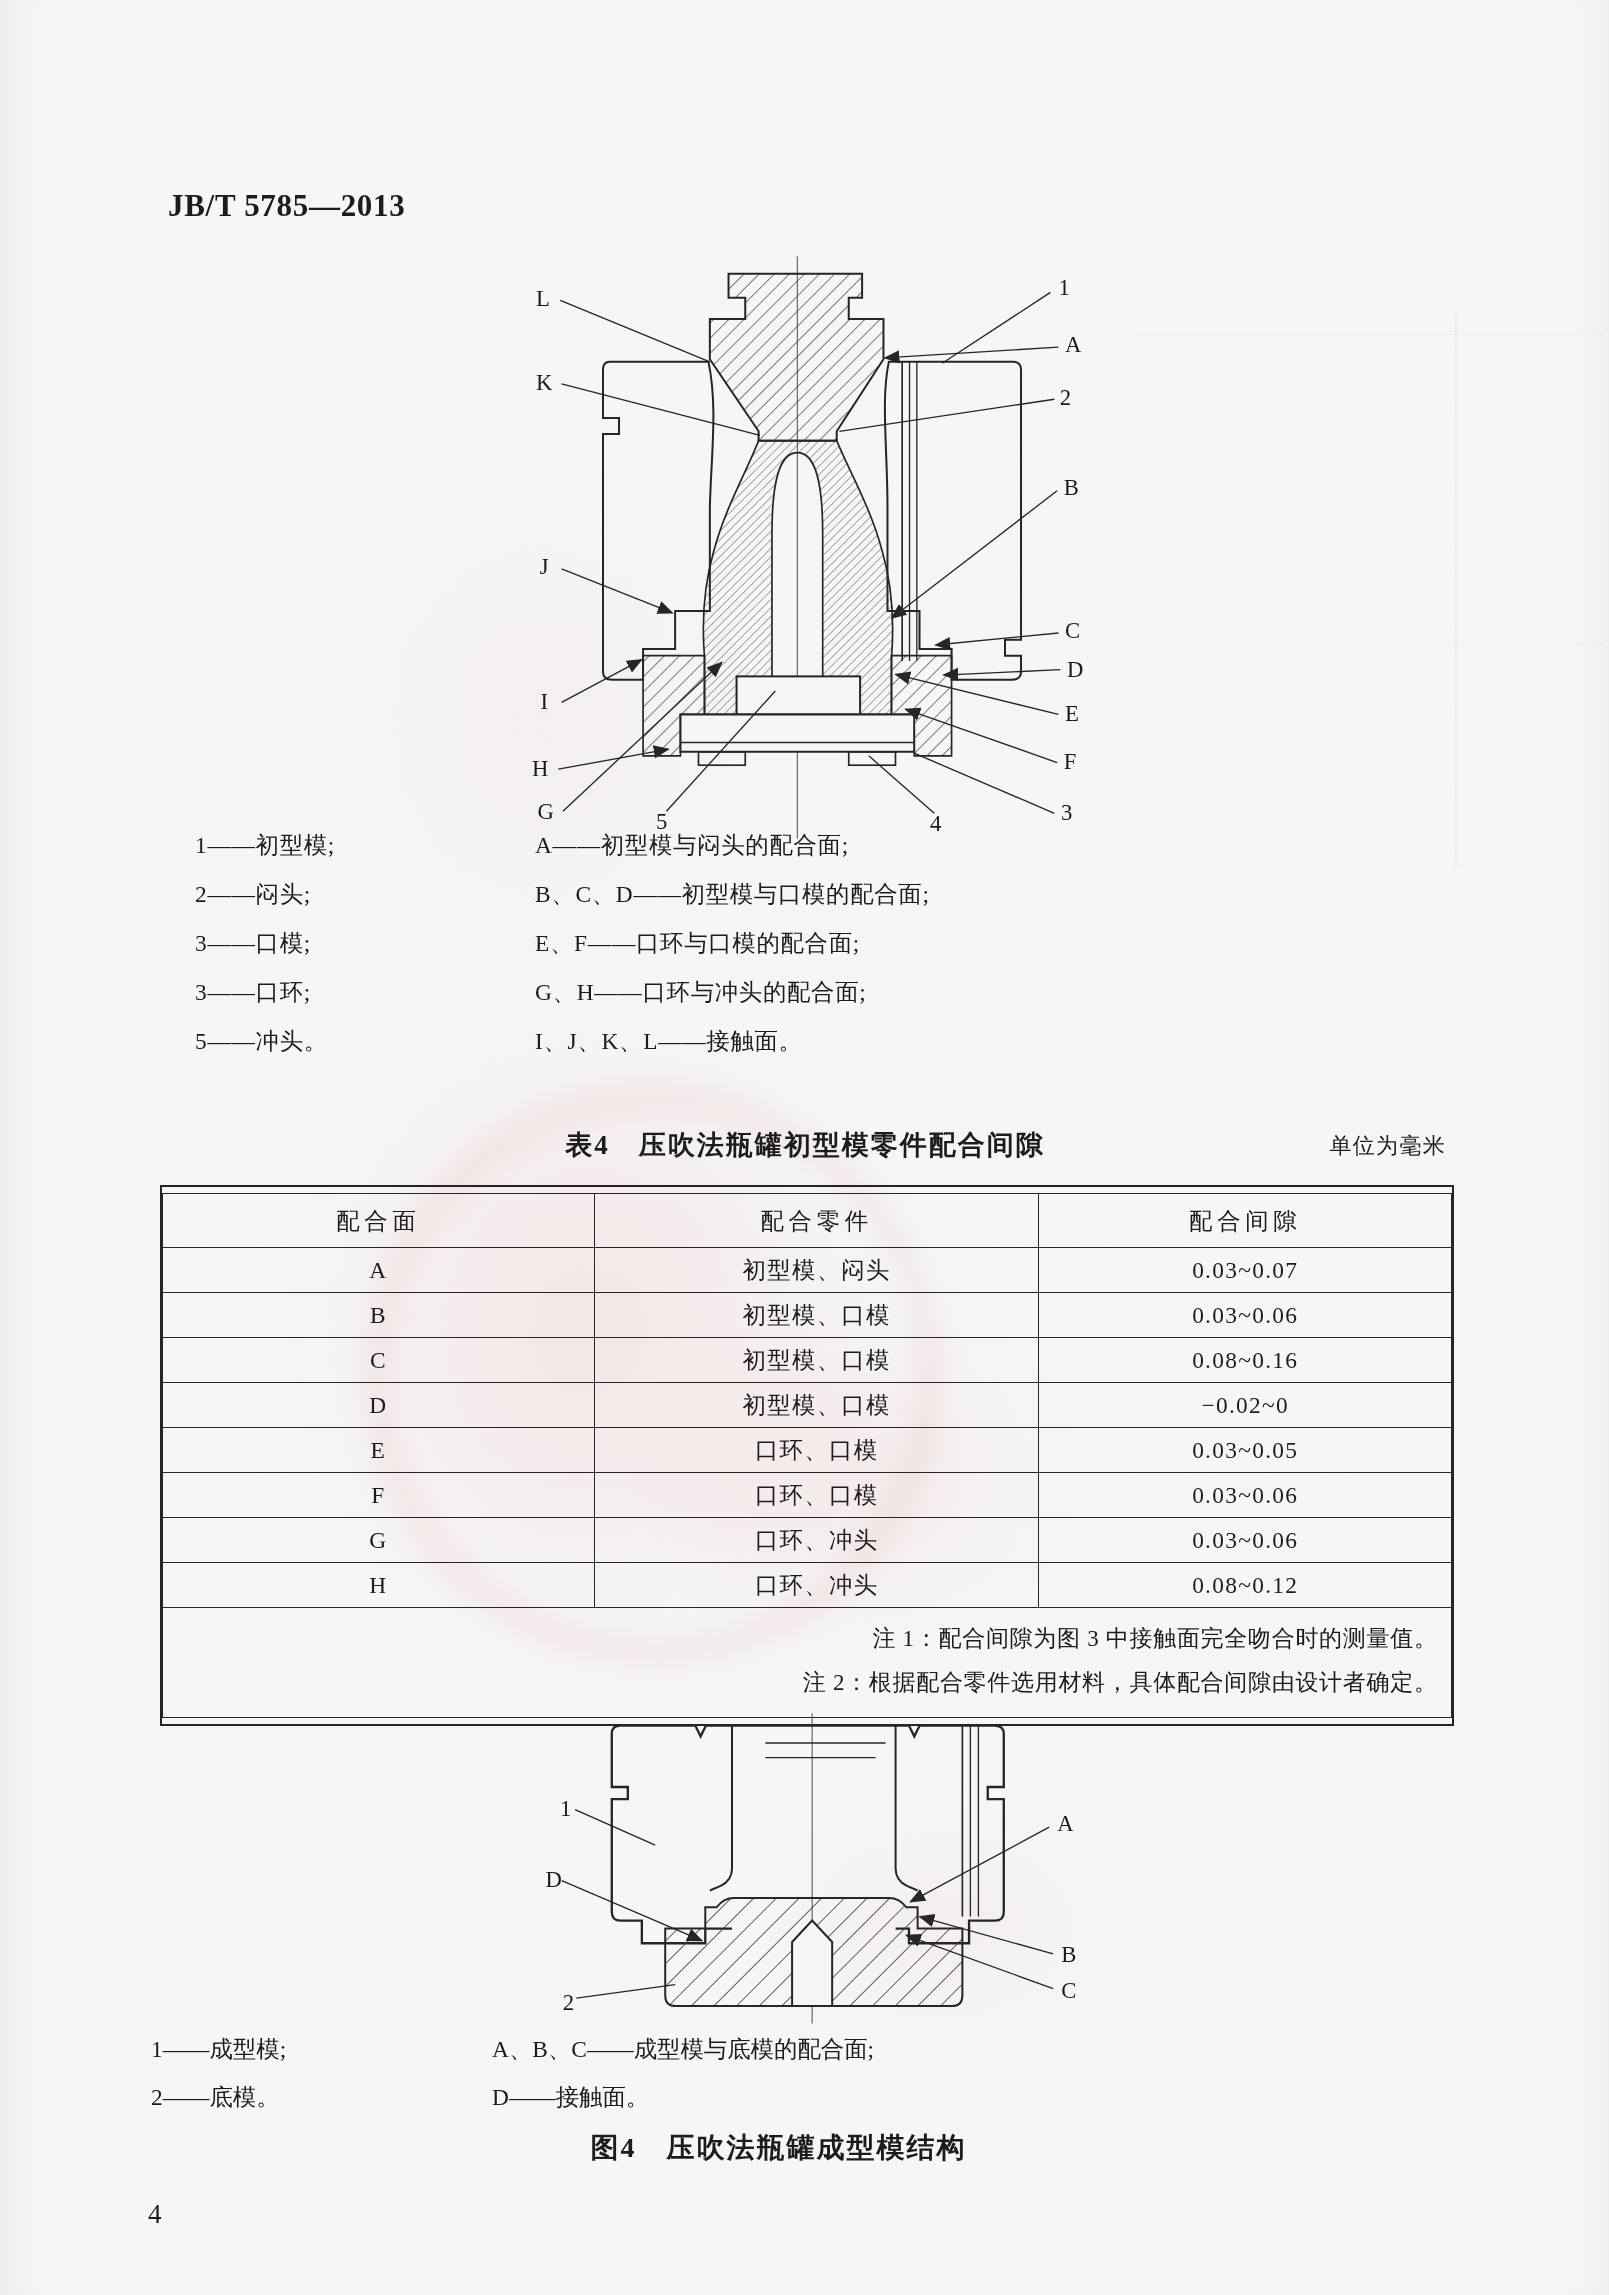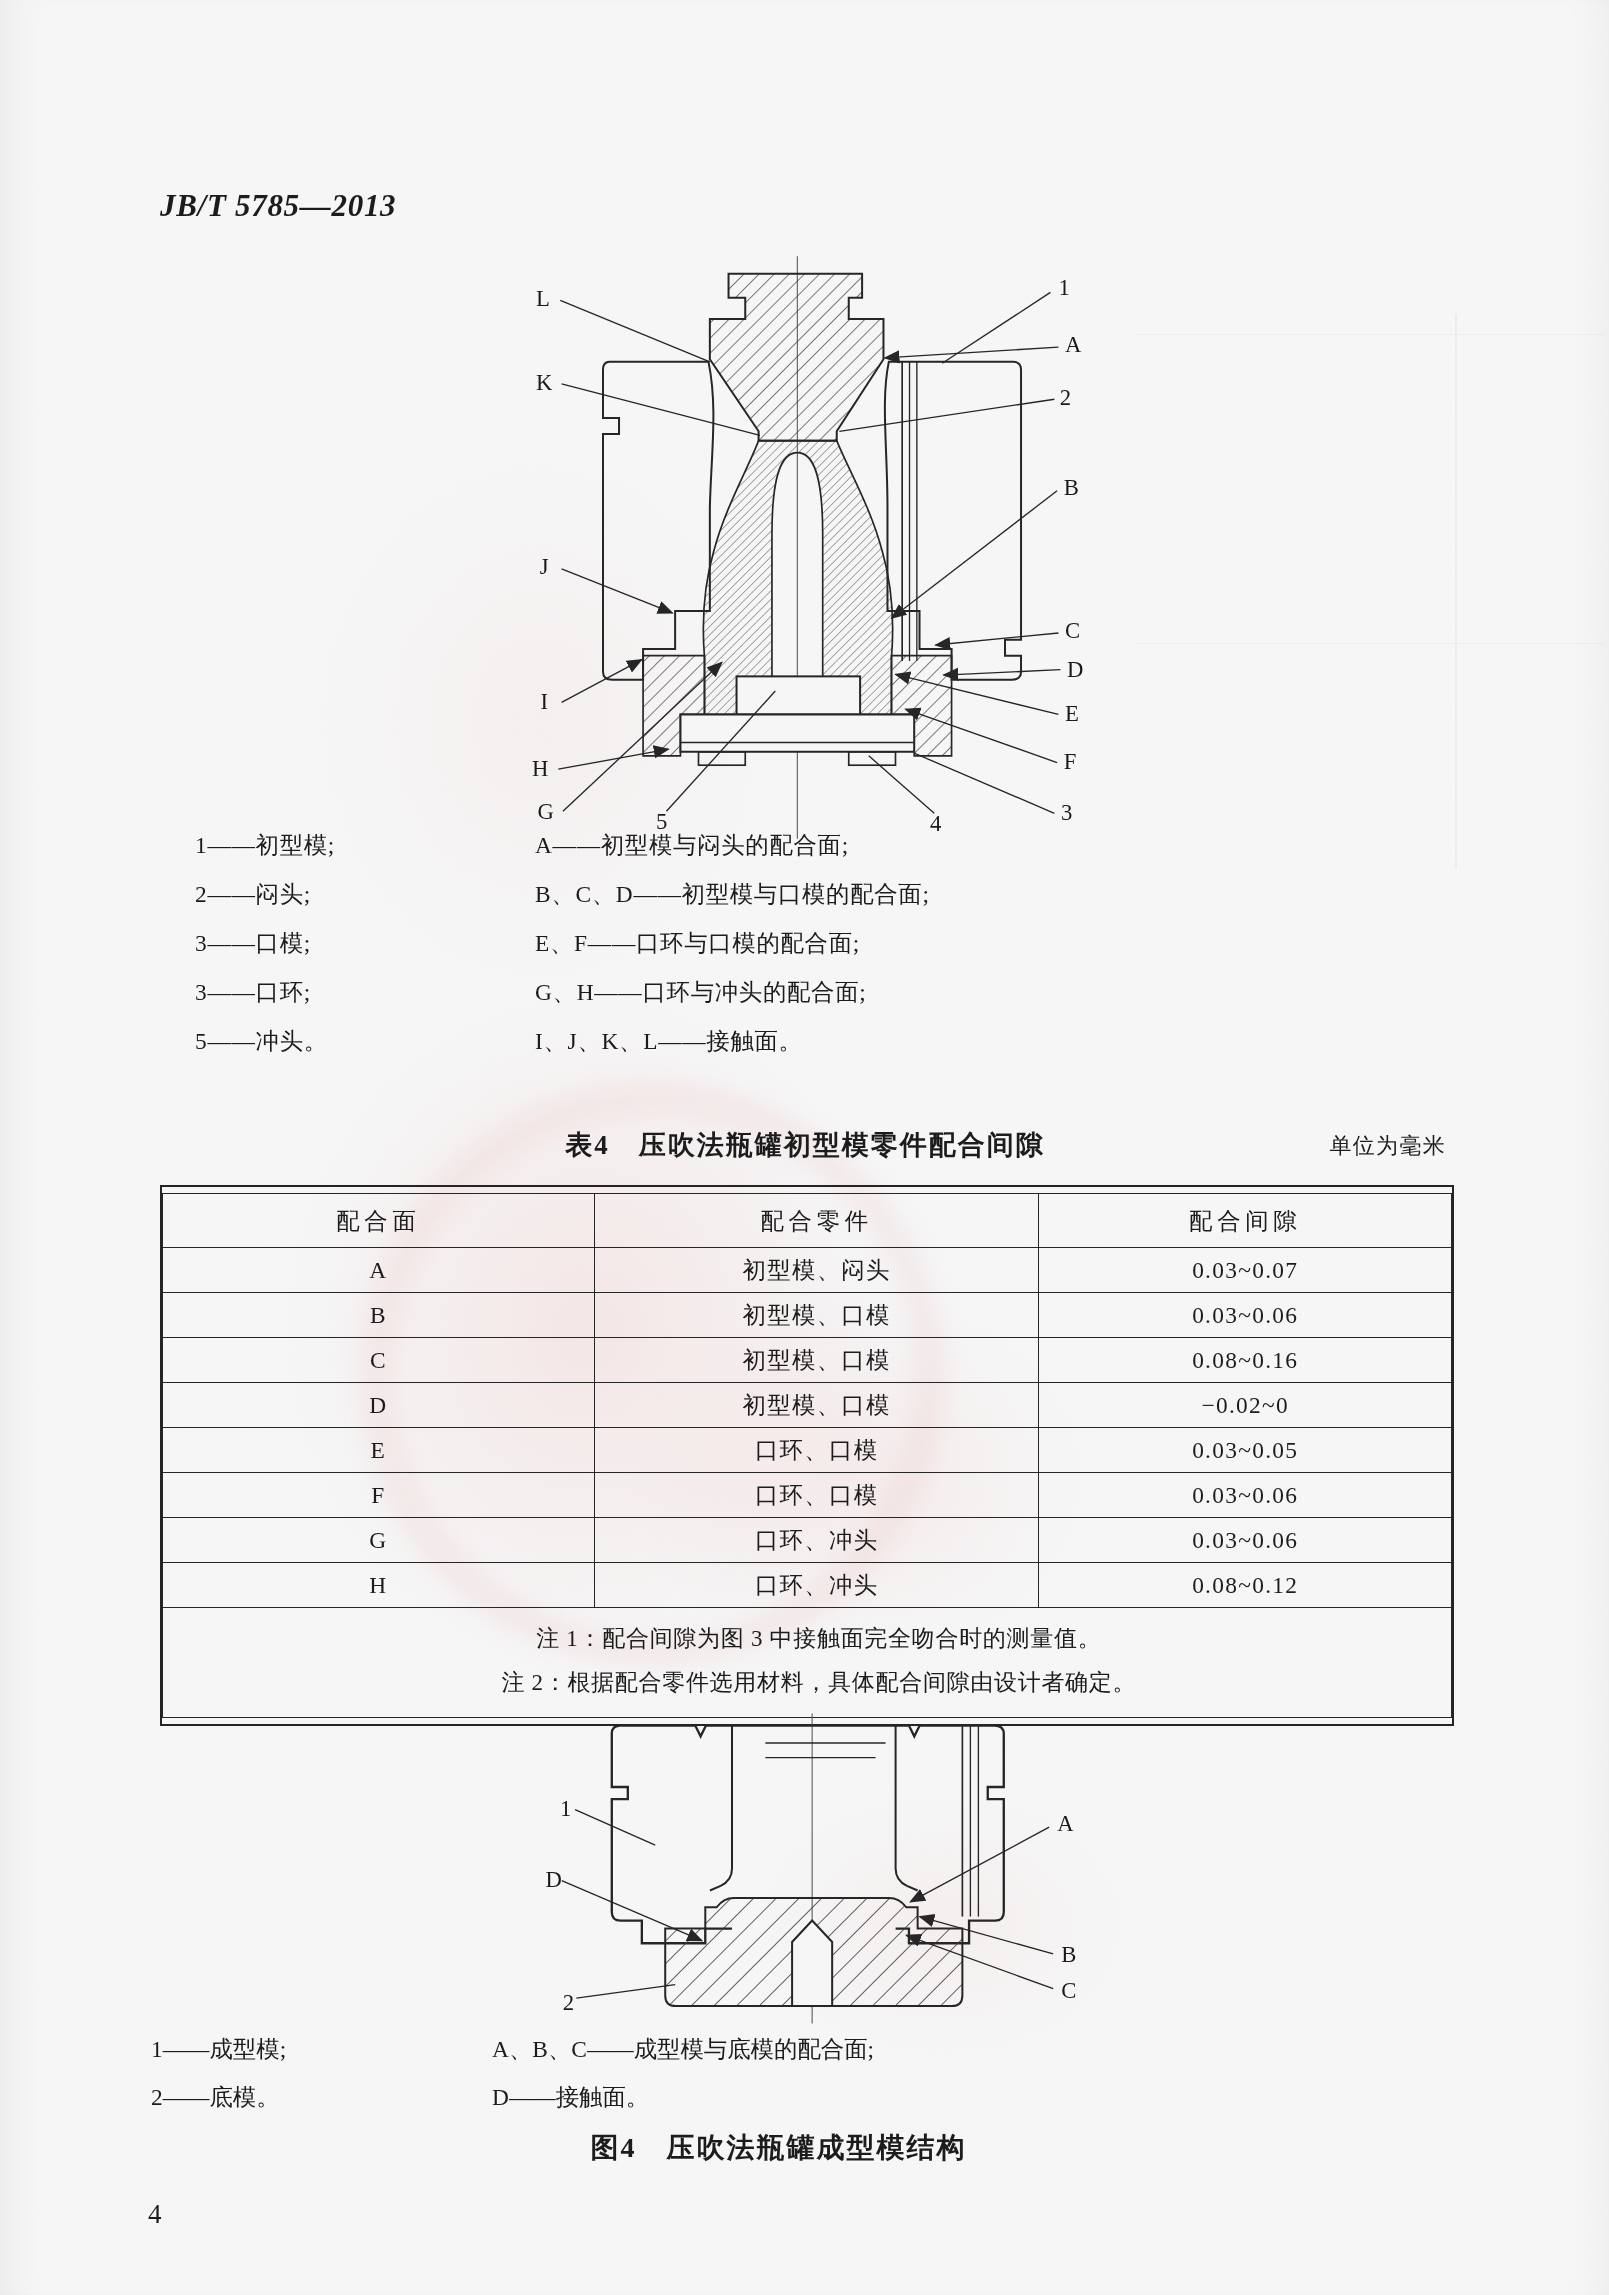--- a/index.html
+++ b/index.html
@@ -18,21 +18,21 @@
   .bleed{position:absolute;pointer-events:none;}
   .bleed-blob1{left:281px;top:989px;width:615px;height:682px;background:radial-gradient(ellipse at center, rgba(232,156,142,0.17), rgba(232,156,142,0) 70%);}
   .bleed-ring{left:361px;top:1083px;width:521px;height:521px;border-radius:50%;border:32px solid rgba(230,150,138,0.10);filter:blur(10.7px);}
   .bleed-blob2{left:621px;top:1290px;width:468px;height:374px;background:radial-gradient(ellipse at center, rgba(235,170,158,0.14), rgba(235,170,158,0) 70%);}
   .bleed-blob3{left:755px;top:1791px;width:374px;height:267px;background:radial-gradient(ellipse at center, rgba(235,170,158,0.10), rgba(235,170,158,0) 70%);}
   .bleed-blob4{left:314px;top:454px;width:454px;height:535px;background:radial-gradient(ellipse at center, rgba(238,178,166,0.10), rgba(238,178,166,0) 70%);}
   .bleed-vline{left:1455px;top:314px;width:2px;height:555px;background:rgba(130,140,160,0.09);}
   .bleed-hline1{left:1136px;top:334px;width:468px;height:1.3px;background:rgba(130,140,160,0.07);}
   .bleed-hline2{left:1136px;top:643px;width:468px;height:1.3px;background:rgba(130,140,160,0.06);}
 
-  .std-code{left:160px;top:188px;font-size:31px;font-weight:bold;letter-spacing:0.7px;font-style:italic;}
+  .std-code{left:168px;top:188px;font-size:31px;font-weight:bold;letter-spacing:0.7px;}
 
   
   .fig3{left:468px;top:247px;width:668px;height:601px;}
   .fig4{left:535px;top:1708px;width:601px;height:321px;}
   svg text{font-family:"Liberation Serif", serif;font-size:34px;fill:#1a1a1a;}
 
   
   .legend{font-size:23.4px;letter-spacing:0.7px;}
   .legend .row{height:49px;line-height:49px;white-space:nowrap;}
   .legend3-left{left:195px;top:821px;}
@@ -51,21 +51,21 @@
   .unit-note{position:absolute;right:4px;top:4px;font-size:22px;letter-spacing:1.3px;}
 
   .table-wrap{left:160px;top:1185px;width:1290px;border:2.7px solid #242424;padding:6px 0;background:transparent;}
   table.t4{width:100%;border-collapse:collapse;table-layout:fixed;}
   table.t4 th, table.t4 td{border:1.7px solid #262626;text-align:center;font-size:23.4px;font-weight:normal;letter-spacing:1.3px;padding:0;}
   table.t4 th{height:53px;letter-spacing:4.7px;}
   table.t4 td{height:44px;}
   table.t4 .c1{width:33.5%;}
   table.t4 .c2{width:34.5%;}
   table.t4 .c3{width:32%;}
-  table.t4 td.notes-cell{text-align:center;padding:9.4px 13.4px 12px 37px;}
+  table.t4 td.notes-cell{text-align:right;padding:9.4px 13.4px 12px 37px;}
   .note-line{line-height:44px;font-size:23px;letter-spacing:0.7px;}
 
   .page-number{left:148px;top:2199px;font-size:27px;}
 </style>
 </head>
 <body>
 
 <div class="page">
 
   <div class="bleed bleed-blob1"></div>

